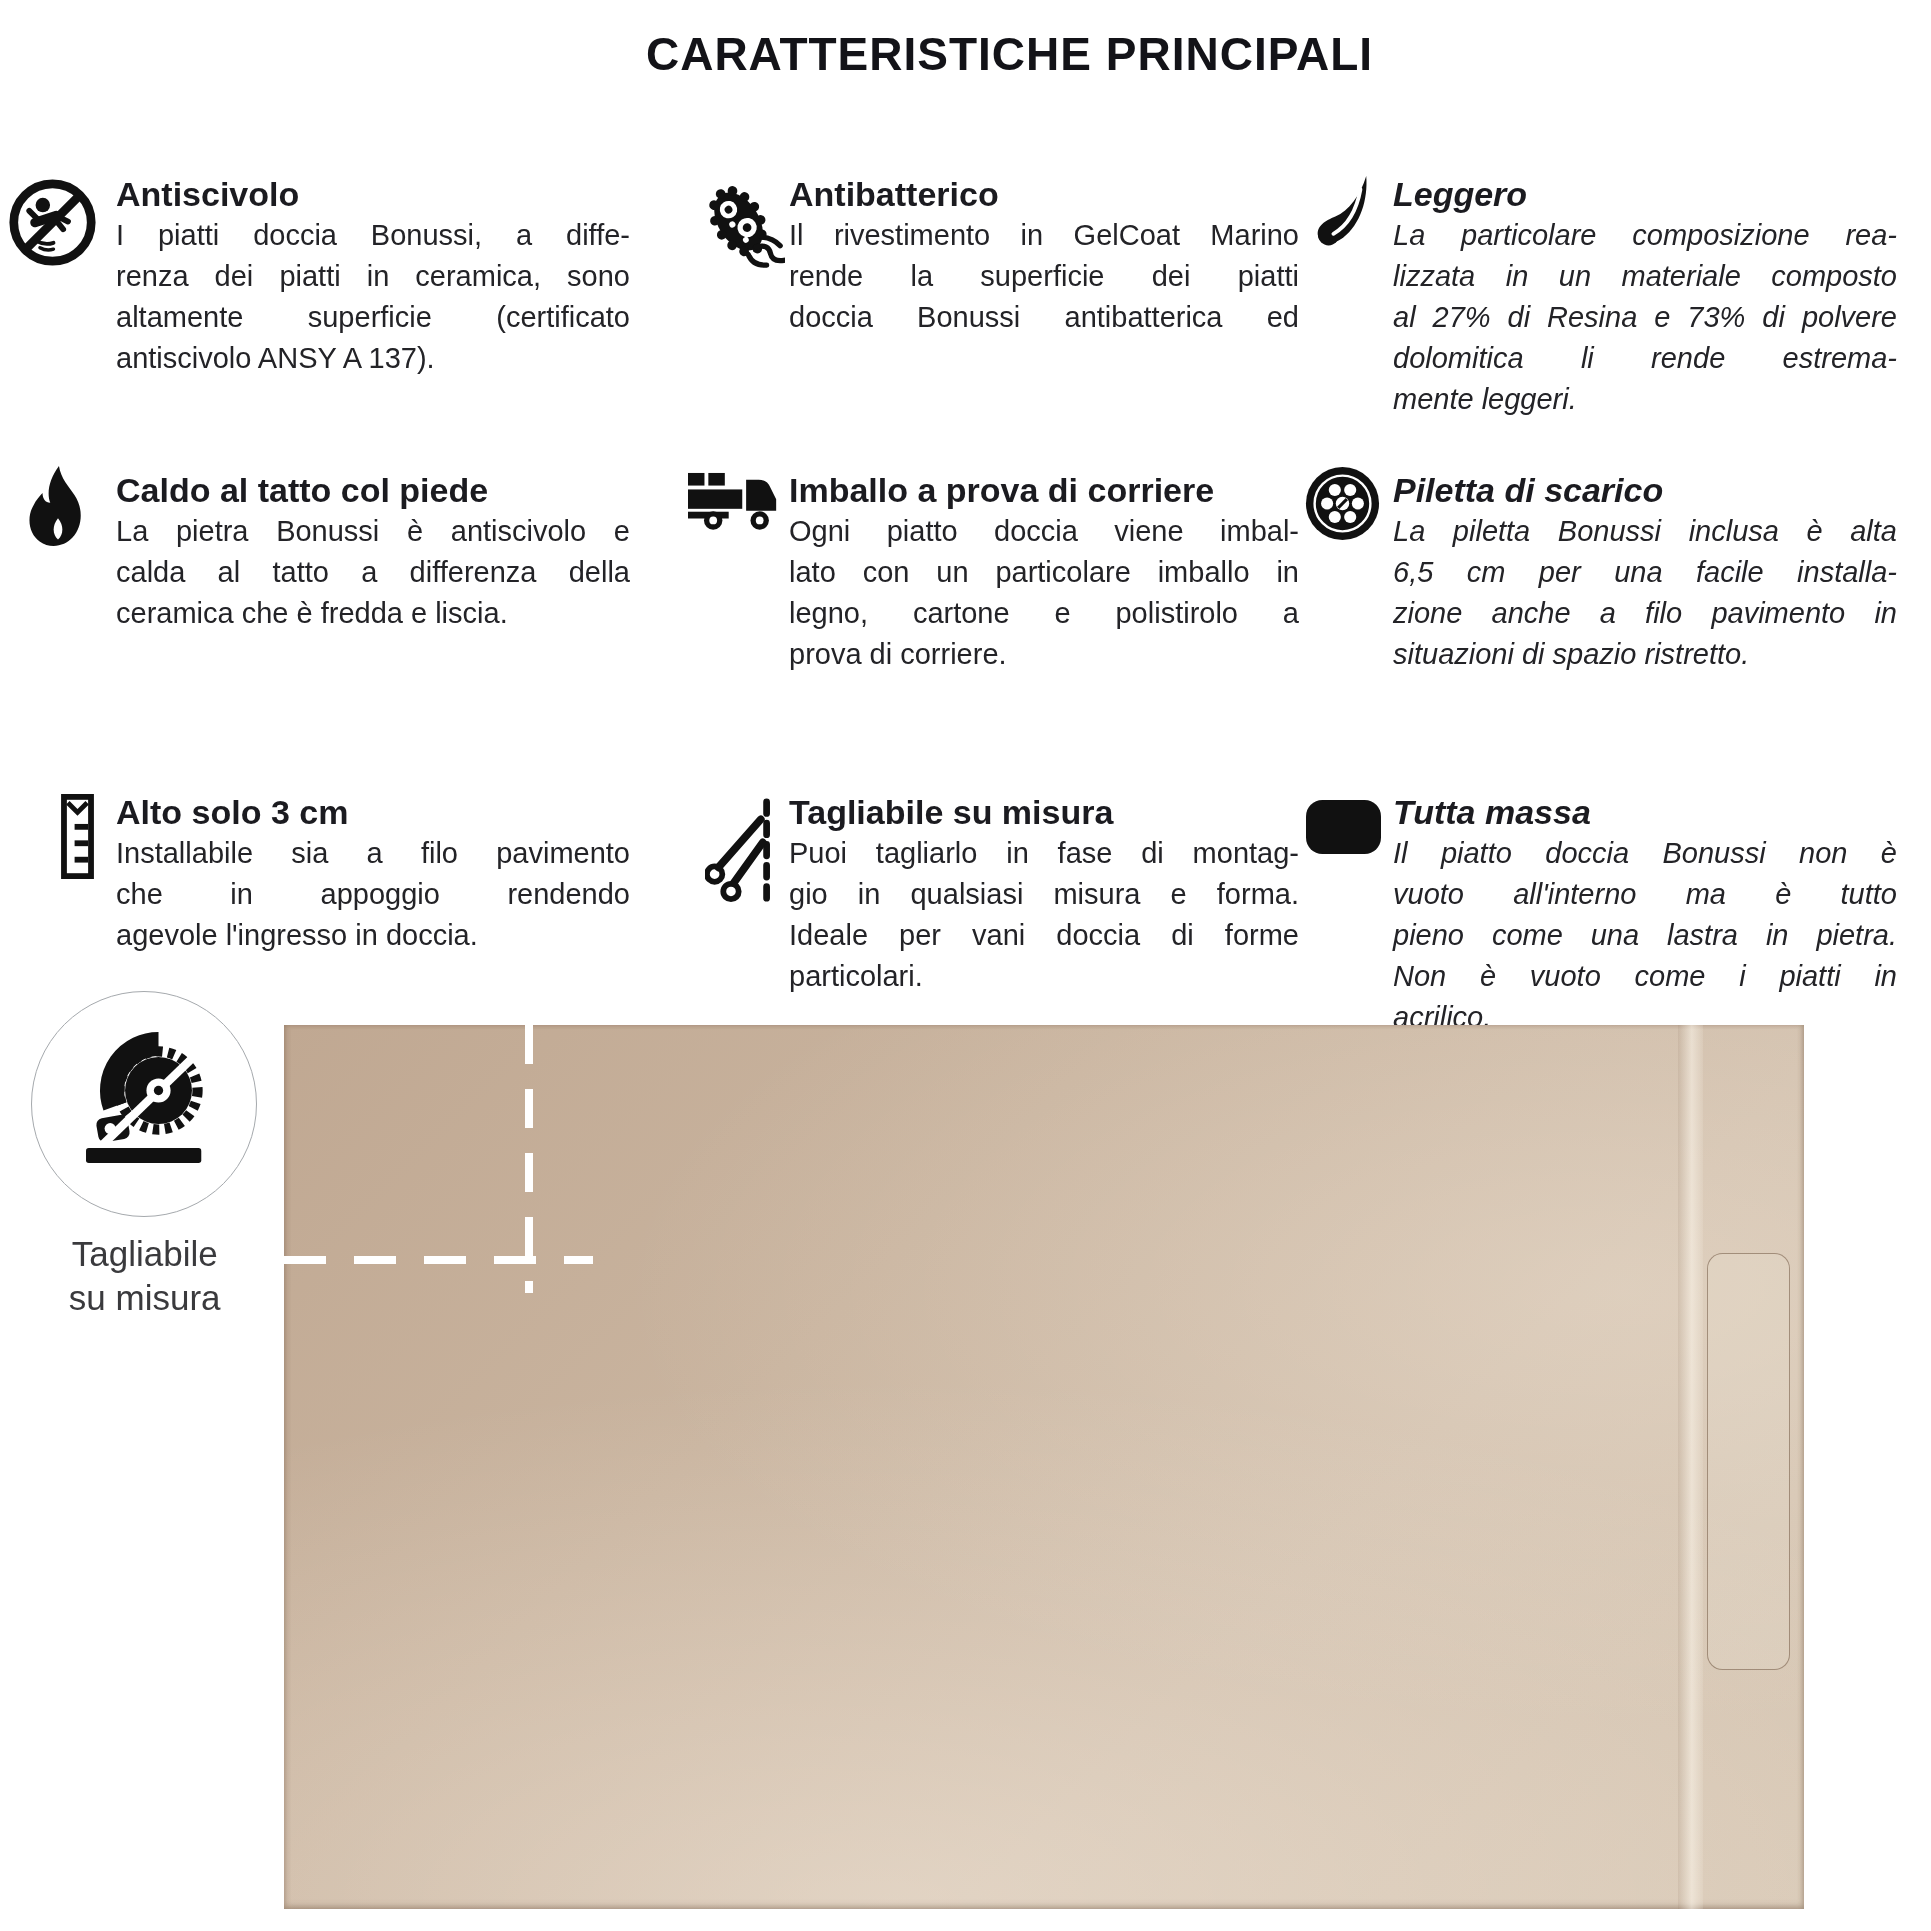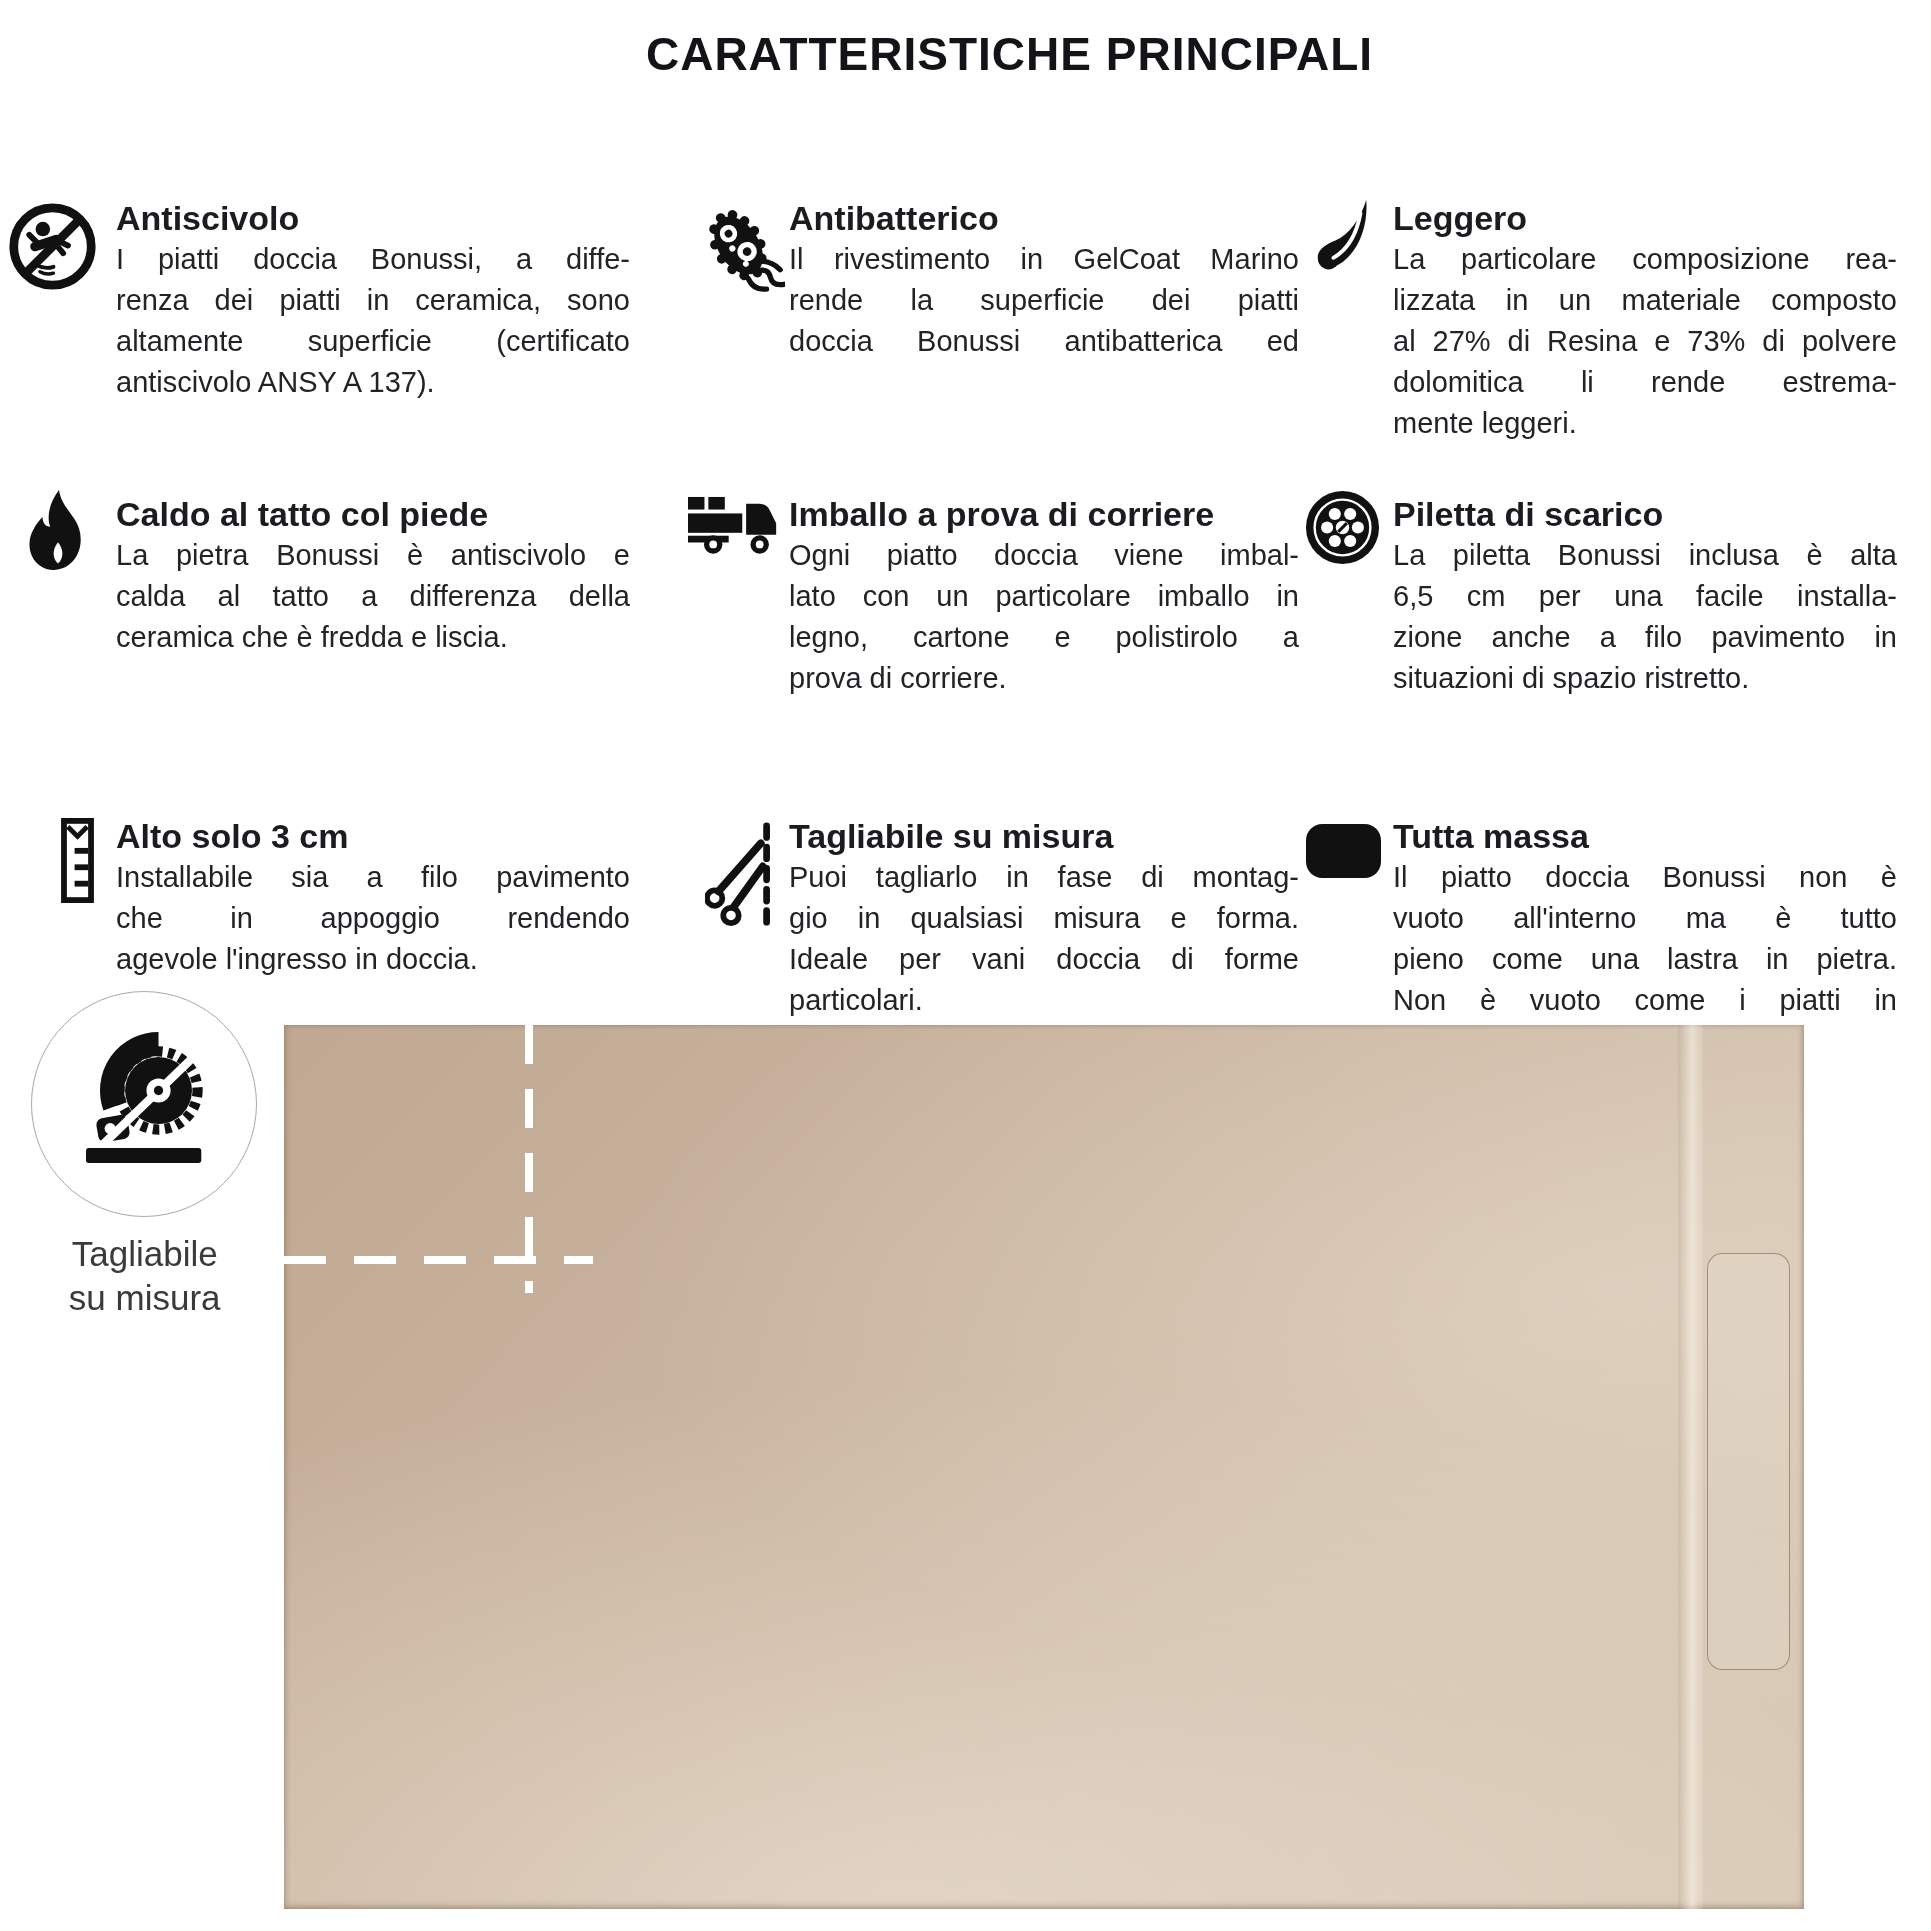--- a/index.html
+++ b/index.html
@@ -4,29 +4,29 @@
 <style>
   html,body{margin:0;padding:0;}
   body{
     width:1931px;height:1931px;position:relative;background:#ffffff;
     font-family:"Liberation Sans","DejaVu Sans",sans-serif;overflow:hidden;
   }
   .page-title{
     position:absolute;left:0;top:27px;width:1931px;text-align:center;
     font-size:46px;font-weight:800;letter-spacing:1px;color:#131318;padding-left:44px;
   }
-  .feature{position:absolute;margin-top:24px;}
+  .feature{position:absolute;}
   .feature .icon{position:absolute;display:block;}
   .f-title{margin:0;font-size:34px;line-height:41px;font-weight:800;color:#1b1b20;}
   .f-body{font-size:29px;line-height:41px;color:#232327;}
   .f-body .line{text-align:justify;text-align-last:justify;white-space:nowrap;}
   .f-body .line.last{text-align:left;text-align-last:left;}
   .f1,.f4,.f7{left:116px;width:514px;}
   .f2,.f5,.f8{left:789px;width:510px;}
-  .f3,.f6,.f9{left:1393px;width:504px;}
+  .f3,.f6,.f9{left:1393px;width:504px;font-style:italic;}
   .f1,.f2,.f3{top:174px;}
   .f4,.f5,.f6{top:470px;}
   .f7,.f8,.f9{top:792px;}
 
   .badge-circle{
     position:absolute;left:31px;top:991px;width:226px;height:226px;border-radius:50%;
     border:1.9px solid #a5a9ad;background:#ffffff;box-sizing:border-box;
   }
   .badge-circle svg{position:absolute;left:41px;top:39px;}
   .badge-label{

